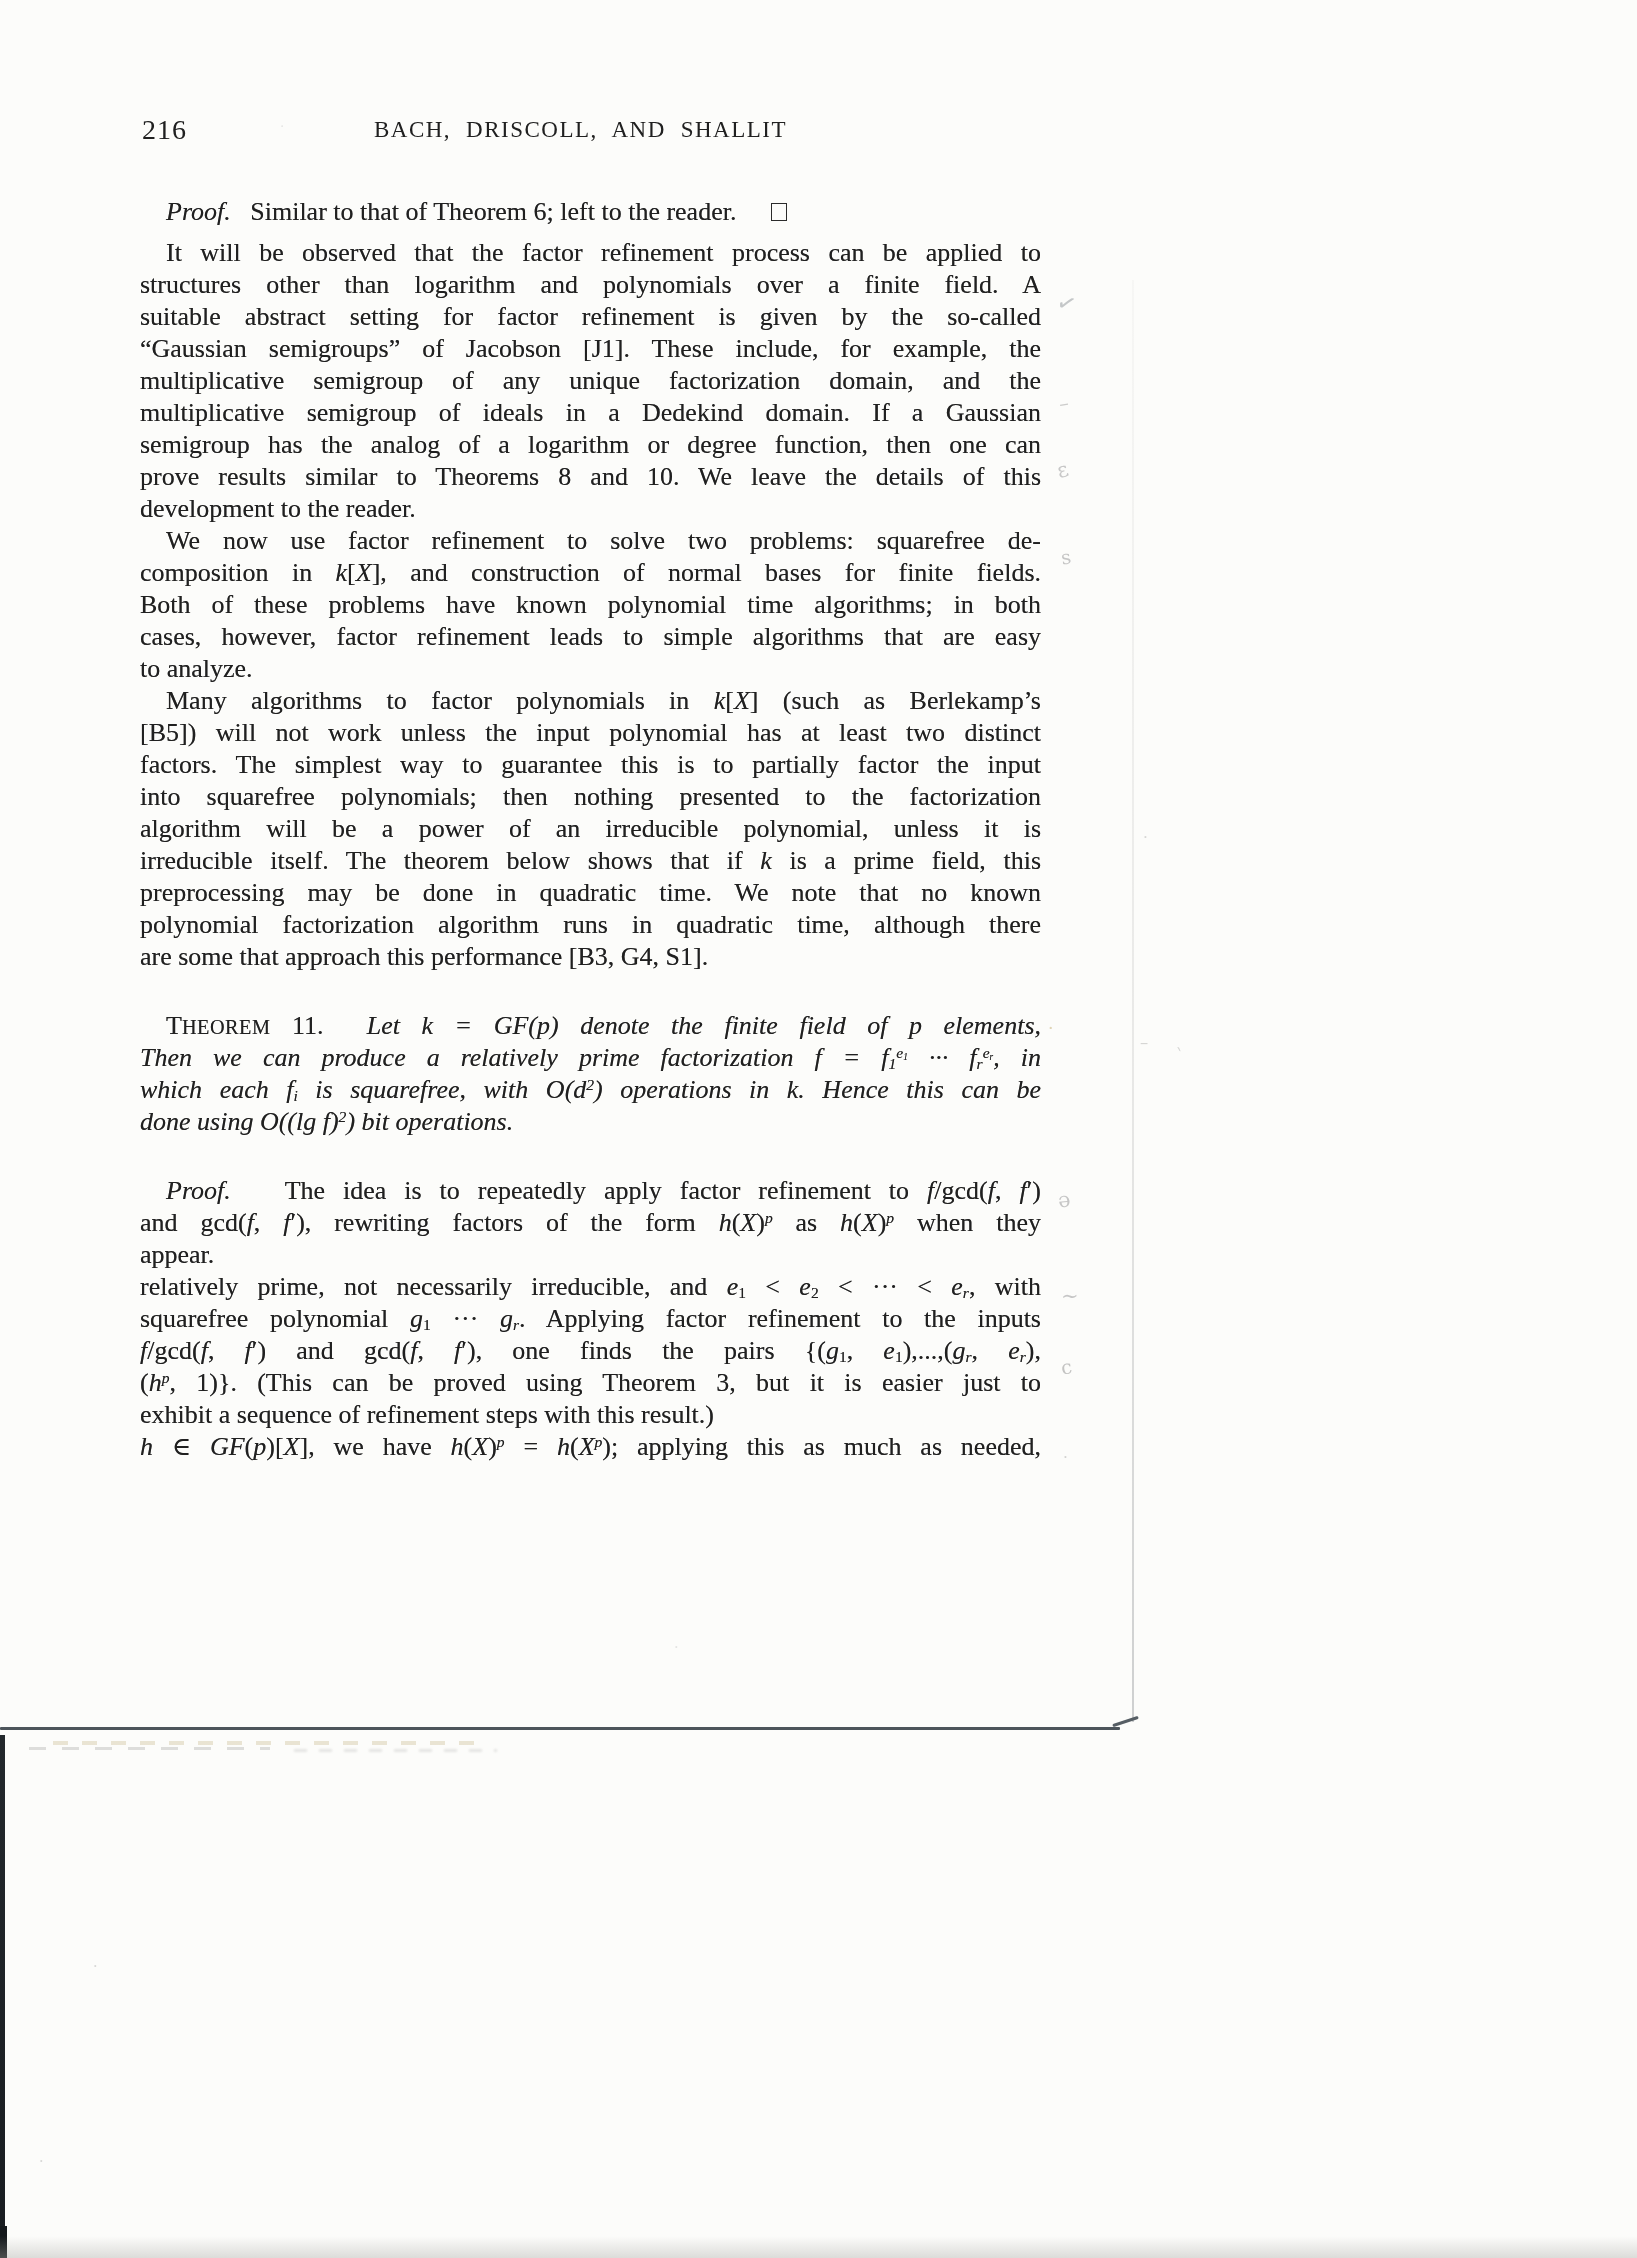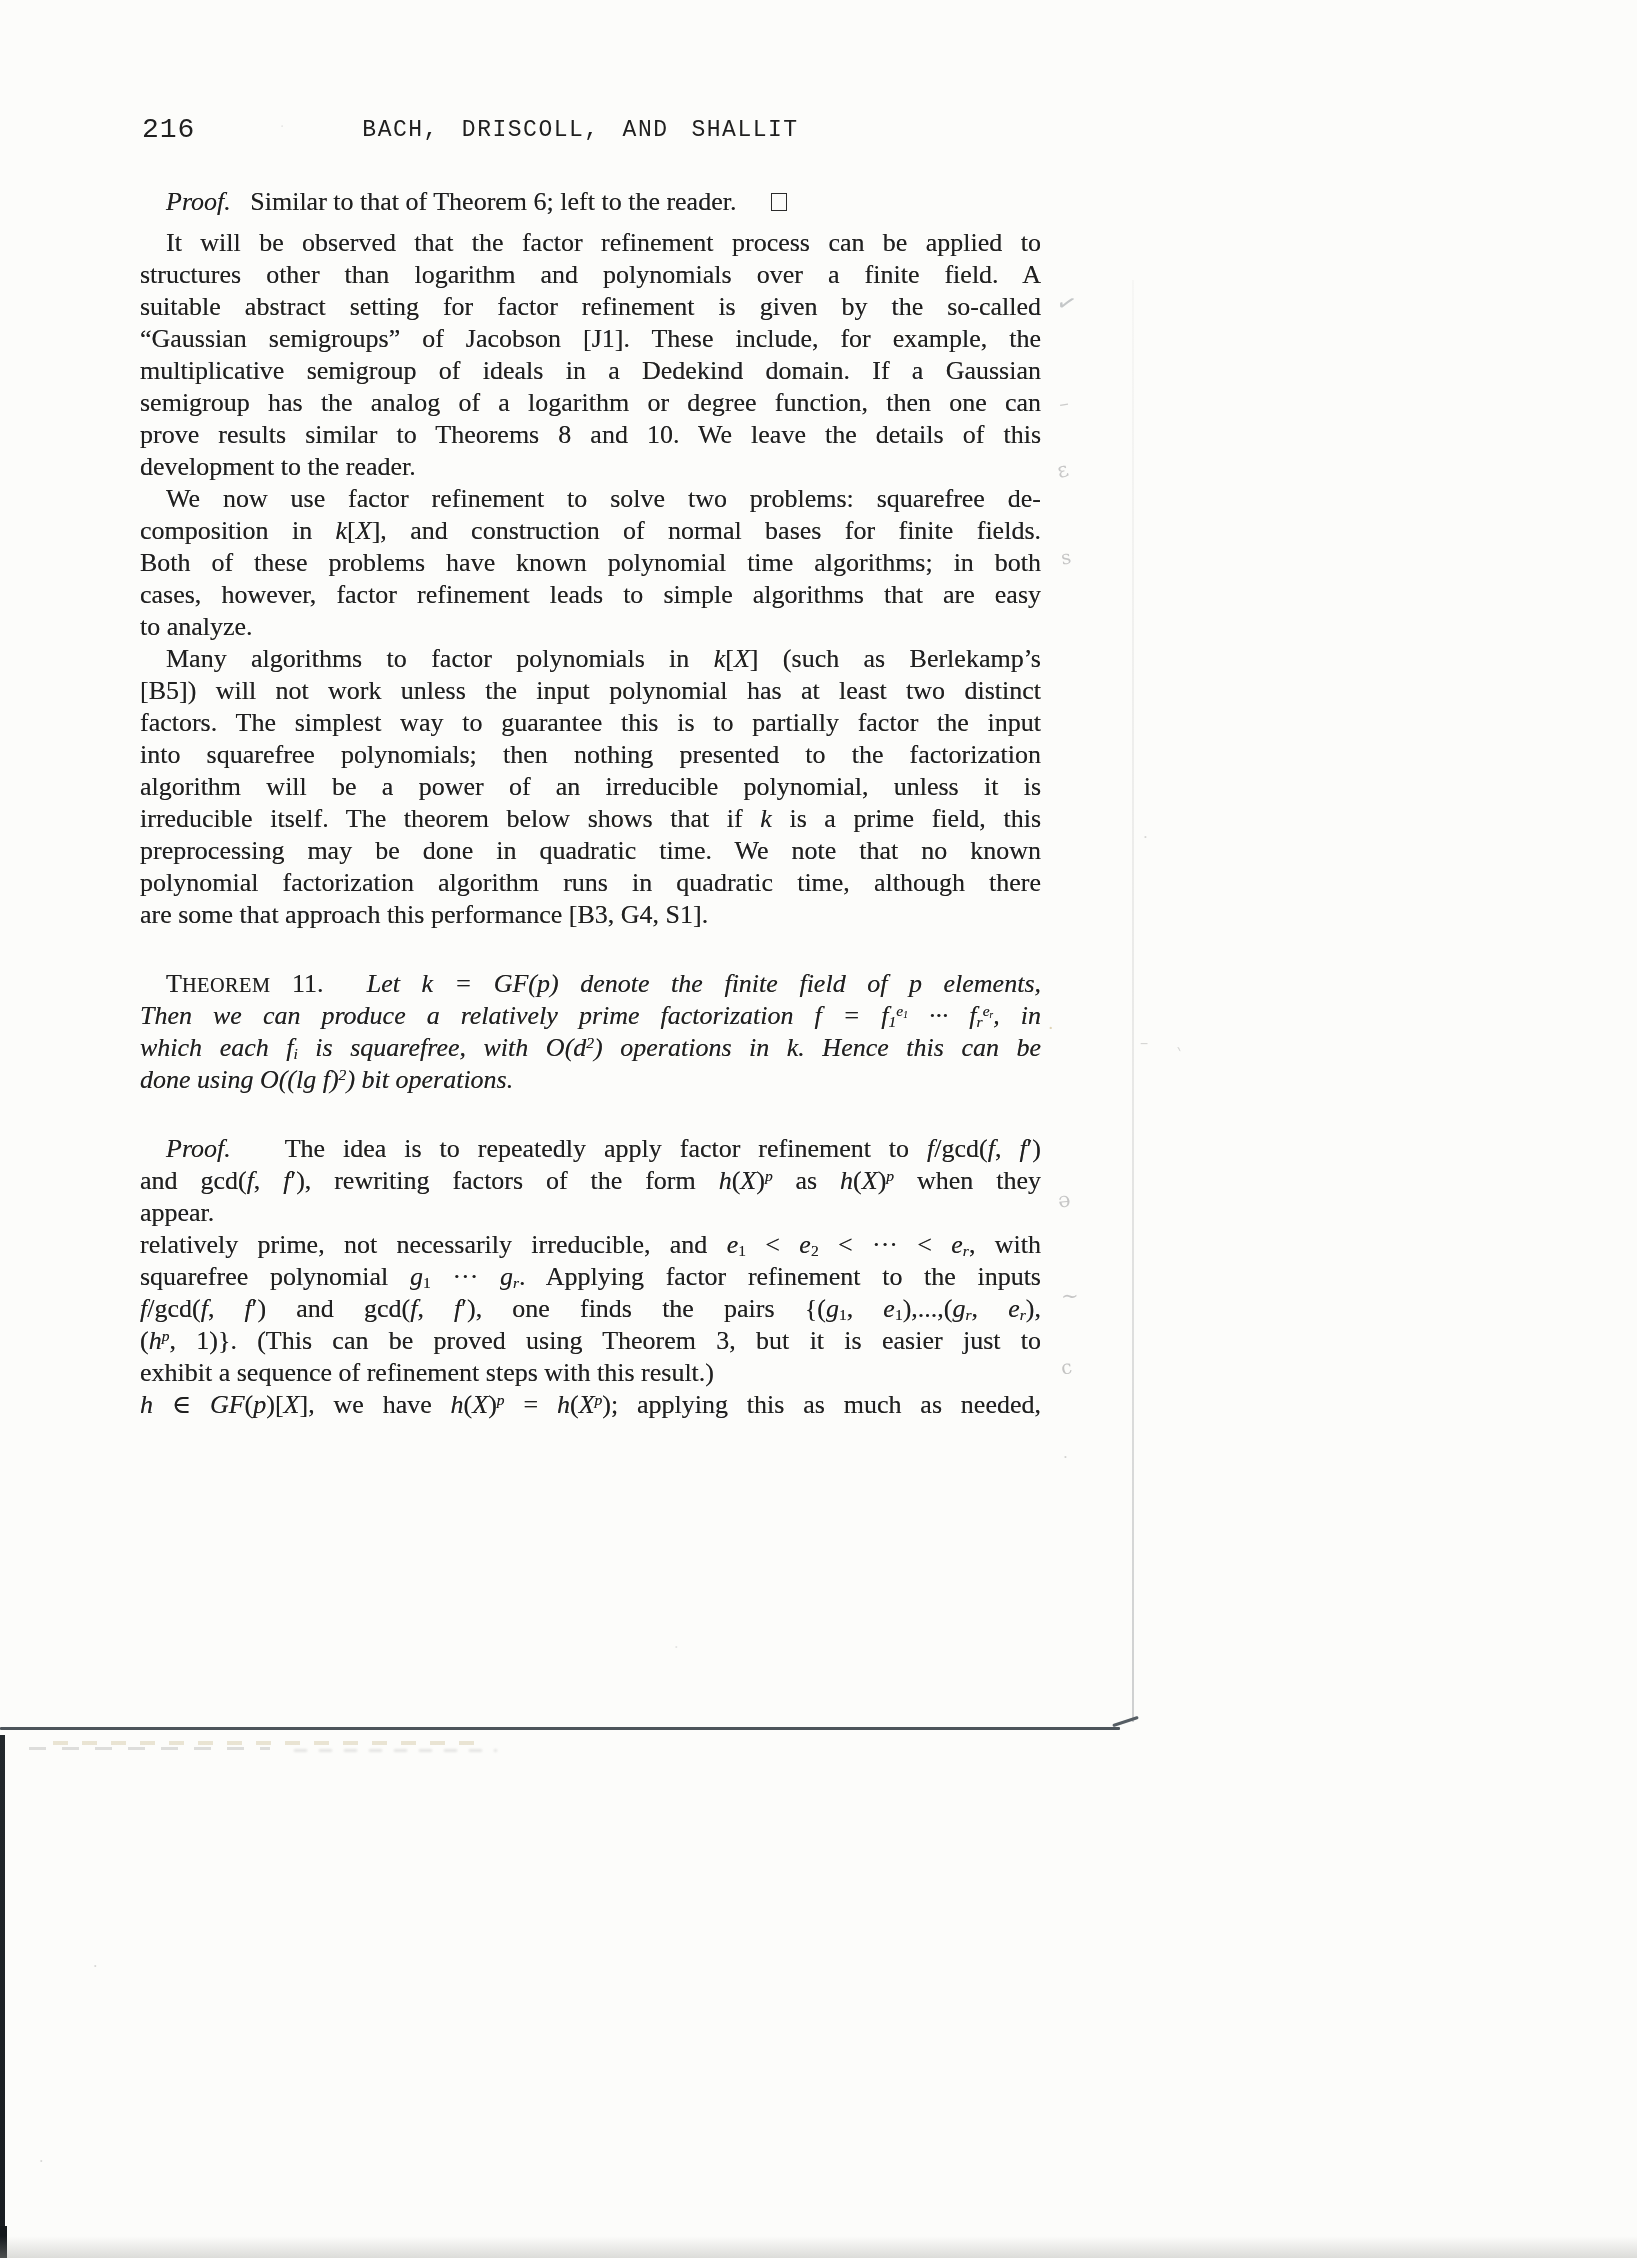--- a/index.html
+++ b/index.html
@@ -8,21 +8,21 @@
     width:1638px;height:2258px;
     background:#fcfcfa;
     overflow:hidden;
     font-family:"Liberation Serif","DejaVu Serif",serif;
     color:#202020;
   }
   
   .column{
     position:absolute;left:140px;top:114px;width:901px;
   }
-  .header{position:relative;height:33px;margin-bottom:39px;font-family:Liberation Mono, monospace;}
+  .header{position:relative;height:33px;margin-bottom:49px;}
   .pagenum{position:absolute;left:1.9px;top:0;font-size:28px;letter-spacing:1px;}
   .rhead{
     position:absolute;left:9px;right:29px;top:2.9px;text-align:center;
     font-size:23px;letter-spacing:1.5px;word-spacing:7.7px;
   }
   .para{margin:0;}
   .ln{
     height:32px;line-height:32px;font-size:26px;
     text-align:justify;text-justify:inter-word;
     overflow:hidden;white-space:normal;
@@ -100,20 +100,21 @@
 
     <div class="para">
       <div class="ln ind"><i>Proof.</i>&nbsp;&nbsp;&nbsp;Similar to that of Theorem 6; left to the reader.<span class="qed"></span></div>
     </div>
 
     <div class="para gap-top">
       <div class="ln j ind">It will be observed that the factor refinement process can be applied to</div>
       <div class="ln j">structures other than logarithm and polynomials over a finite field. A</div>
       <div class="ln j">suitable abstract setting for factor refinement is given by the so-called</div>
       <div class="ln j">“Gaussian semigroups” of Jacobson [J1]. These include, for example, the</div>
+      <div class="ln j">multiplicative semigroup of any unique factorization domain, and the</div>
       <div class="ln j">multiplicative semigroup of ideals in a Dedekind domain. If a Gaussian</div>
       <div class="ln j">semigroup has the analog of a logarithm or degree function, then one can</div>
       <div class="ln j">prove results similar to Theorems 8 and 10. We leave the details of this</div>
       <div class="ln">development to the reader.</div>
     </div>
 
     <div class="para">
       <div class="ln j ind">We now use factor refinement to solve two problems: squarefree de-</div>
       <div class="ln j">composition in <i>k</i>[<i>X</i>], and construction of normal bases for finite fields.</div>
       <div class="ln j">Both of these problems have known polynomial time algorithms; in both</div>

